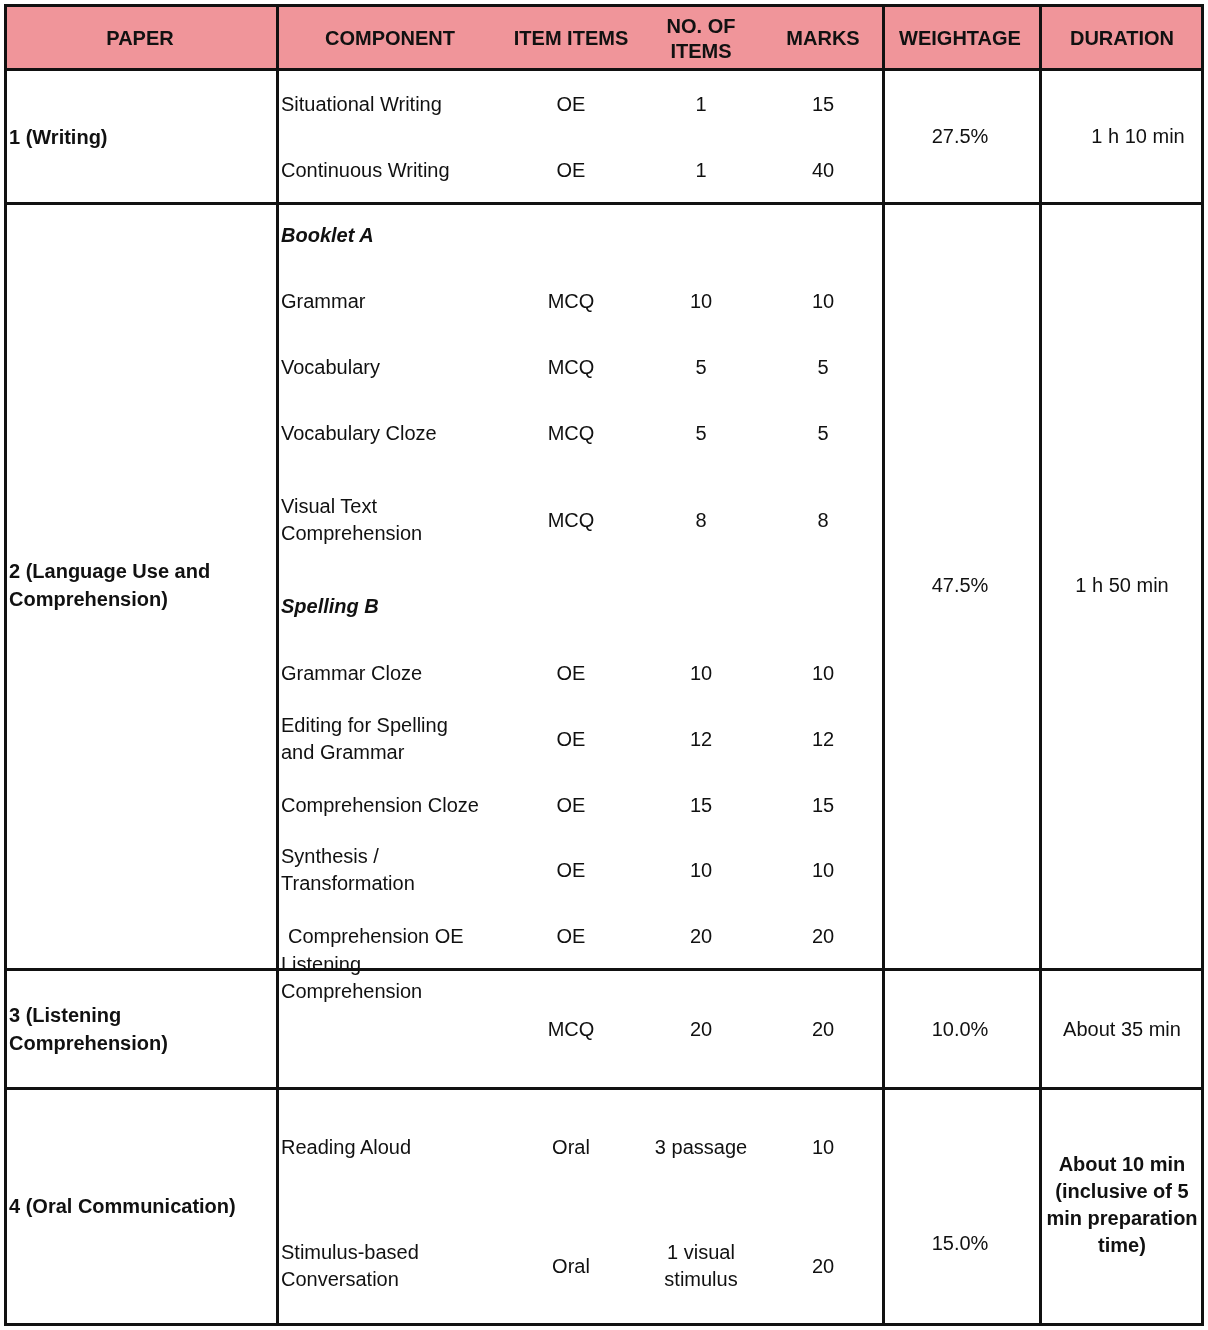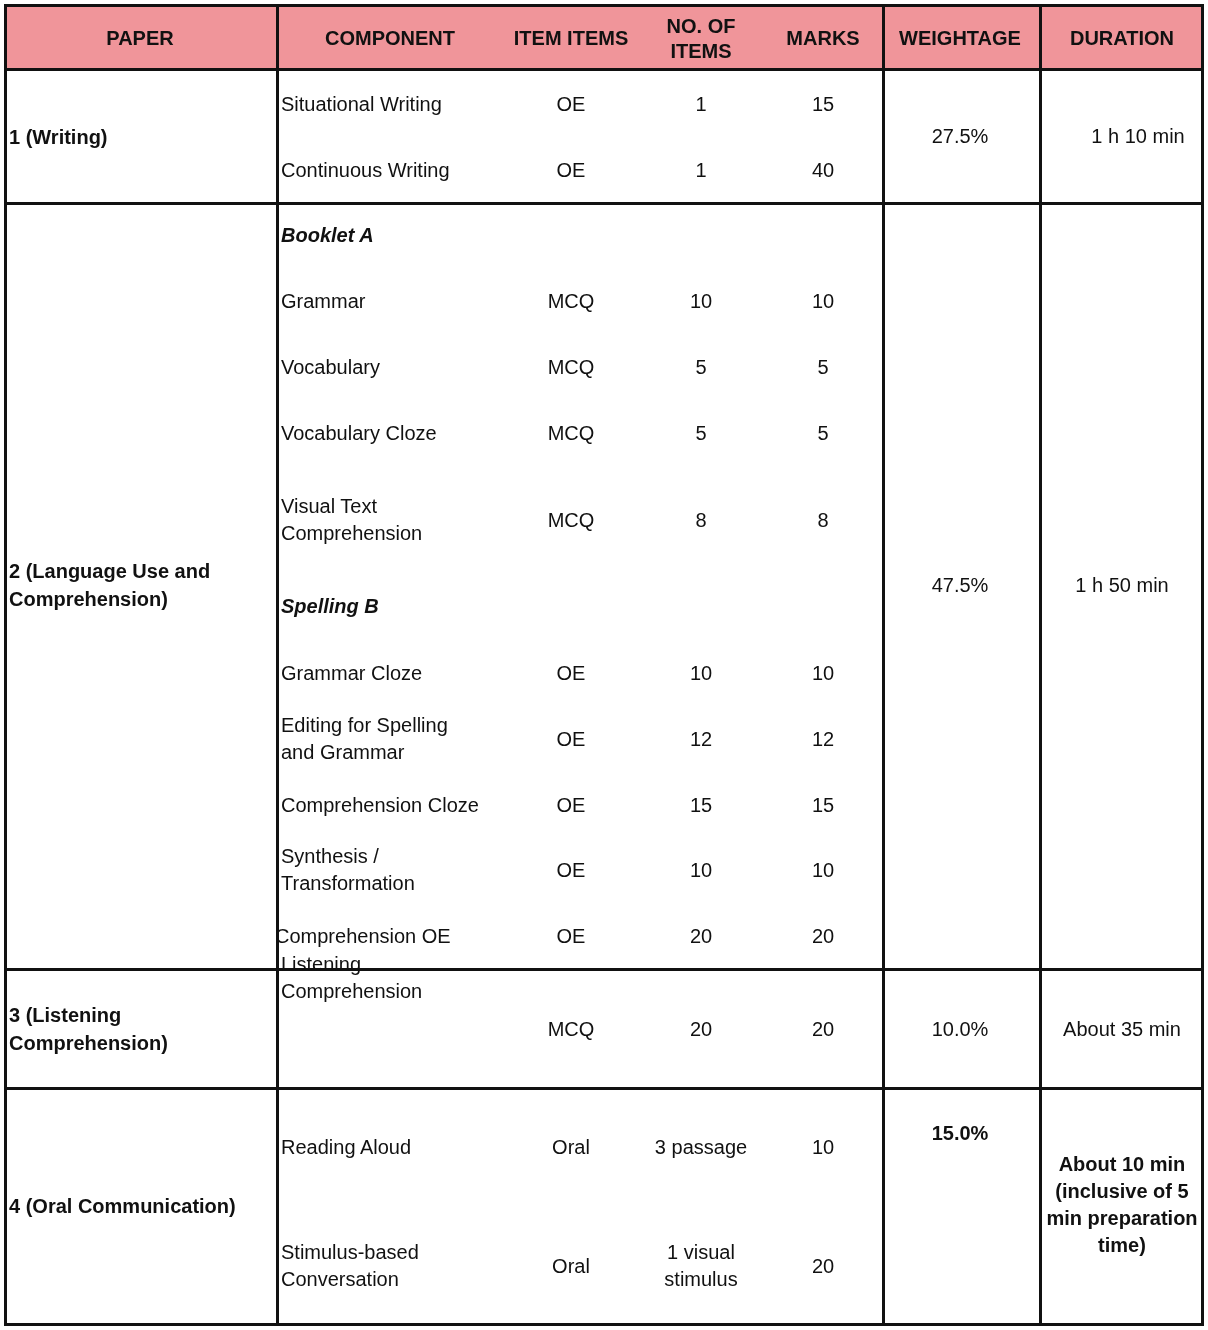--- a/index.html
+++ b/index.html
@@ -107,21 +107,21 @@
 <div class="t c" style="left:823px; top:805px;">15</div>
 
 <div class="t l" style="left:281px; top:870px;">
   <div>Synthesis /</div>
   <div>Transformation</div>
 </div>
 <div class="t c" style="left:571px; top:870px;">OE</div>
 <div class="t c" style="left:701px; top:870px;">10</div>
 <div class="t c" style="left:823px; top:870px;">10</div>
 
-<div class="t l" style="left:275px; top:936px;text-align:center;">Comprehension OE</div>
+<div class="t l" style="left:288px; top:936px;text-align:center;">Comprehension OE</div>
 <div class="t c" style="left:571px; top:936px;">OE</div>
 <div class="t c" style="left:701px; top:936px;">20</div>
 <div class="t c" style="left:823px; top:936px;">20</div>
 
 <div class="t c" style="left:960px; top:585px;">47.5%</div>
 <div class="t c" style="left:1122px; top:585px;">1 h 50 min</div>
 
 <div class="t l b" style="left:9px; top:1029px;">
   <div style="line-height:28px;">3 (Listening</div>
   <div style="line-height:28px;">Comprehension)</div>
@@ -146,19 +146,19 @@
   <div>Stimulus-based</div>
   <div>Conversation</div>
 </div>
 <div class="t c" style="left:571px; top:1266px;">Oral</div>
 <div class="t c" style="left:701px; top:1266px;">
   <div>1 visual</div>
   <div>stimulus</div>
 </div>
 <div class="t c" style="left:823px; top:1266px;">20</div>
 
-<div class="t c" style="left:960px; top:1133px;font-weight:bold;">15.0%</div>
+<div class="t c" style="left:960px; top:1243px;">15.0%</div>
 <div class="t c" style="left:1122px; top:1205px;font-weight:bold;">
   <div>About 10 min</div>
   <div>(inclusive of 5</div>
   <div>min preparation</div>
   <div>time)</div>
 </div>
 
 </body></html>

